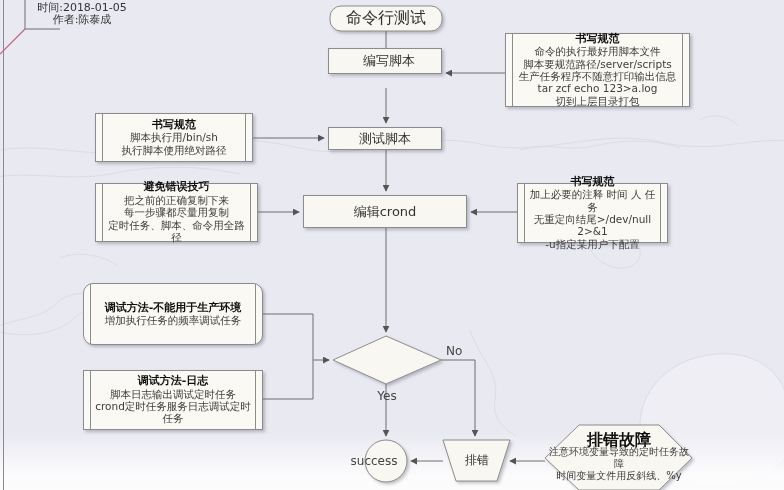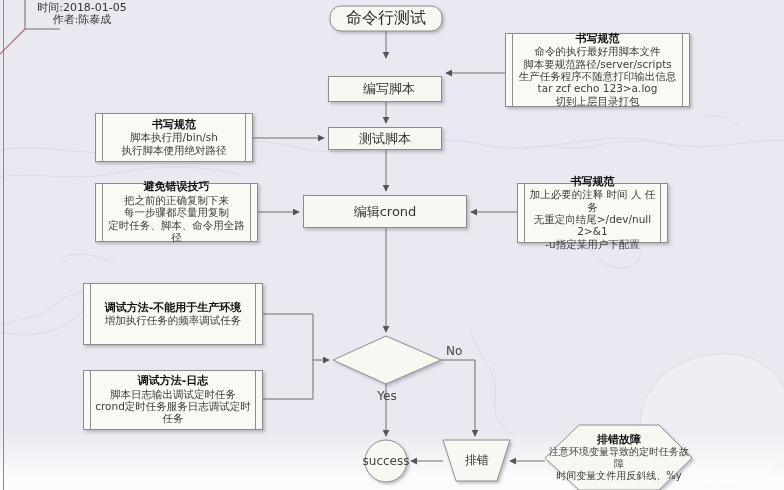--- a/index.html
+++ b/index.html
@@ -92,21 +92,21 @@
     <line x1="443" y1="461" x2="411" y2="461" marker-end="url(#arr)"></line>
     <line x1="545" y1="461" x2="510" y2="461" marker-end="url(#arr)"></line>
 
     <rect class="shape" x="330" y="6" width="112" height="25" rx="11" filter="url(#ds)"></rect>
     <polygon class="shape" points="386,336 441,360 386,384 333,360" filter="url(#ds)"></polygon>
     <circle class="shape" cx="386" cy="461" r="21" filter="url(#ds)"></circle>
     <path class="shape" d="M443,440 L510,440 L497,481 L456,481 Z" filter="url(#ds)"></path>
     <path class="shape" d="M545,458 L579,425 L659,425 L692,458 L659,490 L579,490 Z" filter="url(#ds)"></path>
   </svg>
 
-  <div class="proc" style="left:328px;top:76px;width:114px;height:26px;padding-left:8px;">
+  <div class="proc" style="left:328px;top:48px;width:114px;height:26px;padding-left:8px;">
     <span>编写脚本</span>
   </div>
   <div class="proc" style="left:328px;top:127px;width:114px;height:23px;">
     <span>测试脚本</span>
   </div>
   <div class="proc" style="left:303px;top:195px;width:164px;height:33px;">
     <span>编辑crond</span>
   </div>
 
   <div class="note" style="left:505px;top:33px;width:185px;height:74px;">
@@ -131,38 +131,38 @@
     <div>定时任务、脚本、命令用全路径</div>
   </div>
 
   <div class="note" style="left:517px;top:183px;width:151px;height:60px;">
     <div class="t">书写规范</div>
     <div>加上必要的注释 时间 人 任务</div>
     <div>无重定向结尾&gt;/dev/null 2&gt;&amp;1</div>
     <div>-u指定某用户下配置</div>
   </div>
 
-  <div class="note" style="left:83px;top:283px;width:180px;height:62px;">
+  <div class="note" style="left:83px;top:283px;width:180px;height:62px;border-radius:10px;">
     <div class="t">调试方法-不能用于生产环境</div>
     <div>增加执行任务的频率调试任务</div>
   </div>
 
   <div class="note" style="left:83px;top:370px;width:180px;height:60px;">
     <div class="t">调试方法-日志</div>
     <div>脚本日志输出调试定时任务</div>
     <div>crond定时任务服务日志调试定时任务</div>
   </div>
 
   <div class="lbl" style="left:330px;top:6px;width:112px;height:25px;font-size:16px;">命令行测试</div>
   <div class="lbl small" style="left:446px;top:344px;width:26px;height:14px;justify-content:flex-start;">No</div>
   <div class="lbl small" style="left:371px;top:389px;width:32px;height:14px;">Yes</div>
-  <div class="lbl small" style="left:365px;top:452px;width:42px;height:18px;">success</div>
+  <div class="lbl small" style="left:353px;top:452px;width:42px;height:18px;">success</div>
   <div class="lbl" style="left:447px;top:450px;width:60px;height:20px;font-size:12px;">排错</div>
 
   <div class="lbl" style="left:547px;top:432px;width:144px;height:52px;flex-direction:column;font-size:10px;line-height:12px;color:#3c3c3c;">
-    <div style="font-weight:bold;color:#101010;font-size:11px;">排错故障</div>
+    <div style="font-weight:bold;color:#101010;font-size:16px;">排错故障</div>
     <div>注意环境变量导致的定时任务故障</div>
     <div>时间变量文件用反斜线、%y</div>
   </div>
 
   <div class="bottom-fade"></div>
   <div class="page-edge"></div>
 </div>
 
 </body></html>

